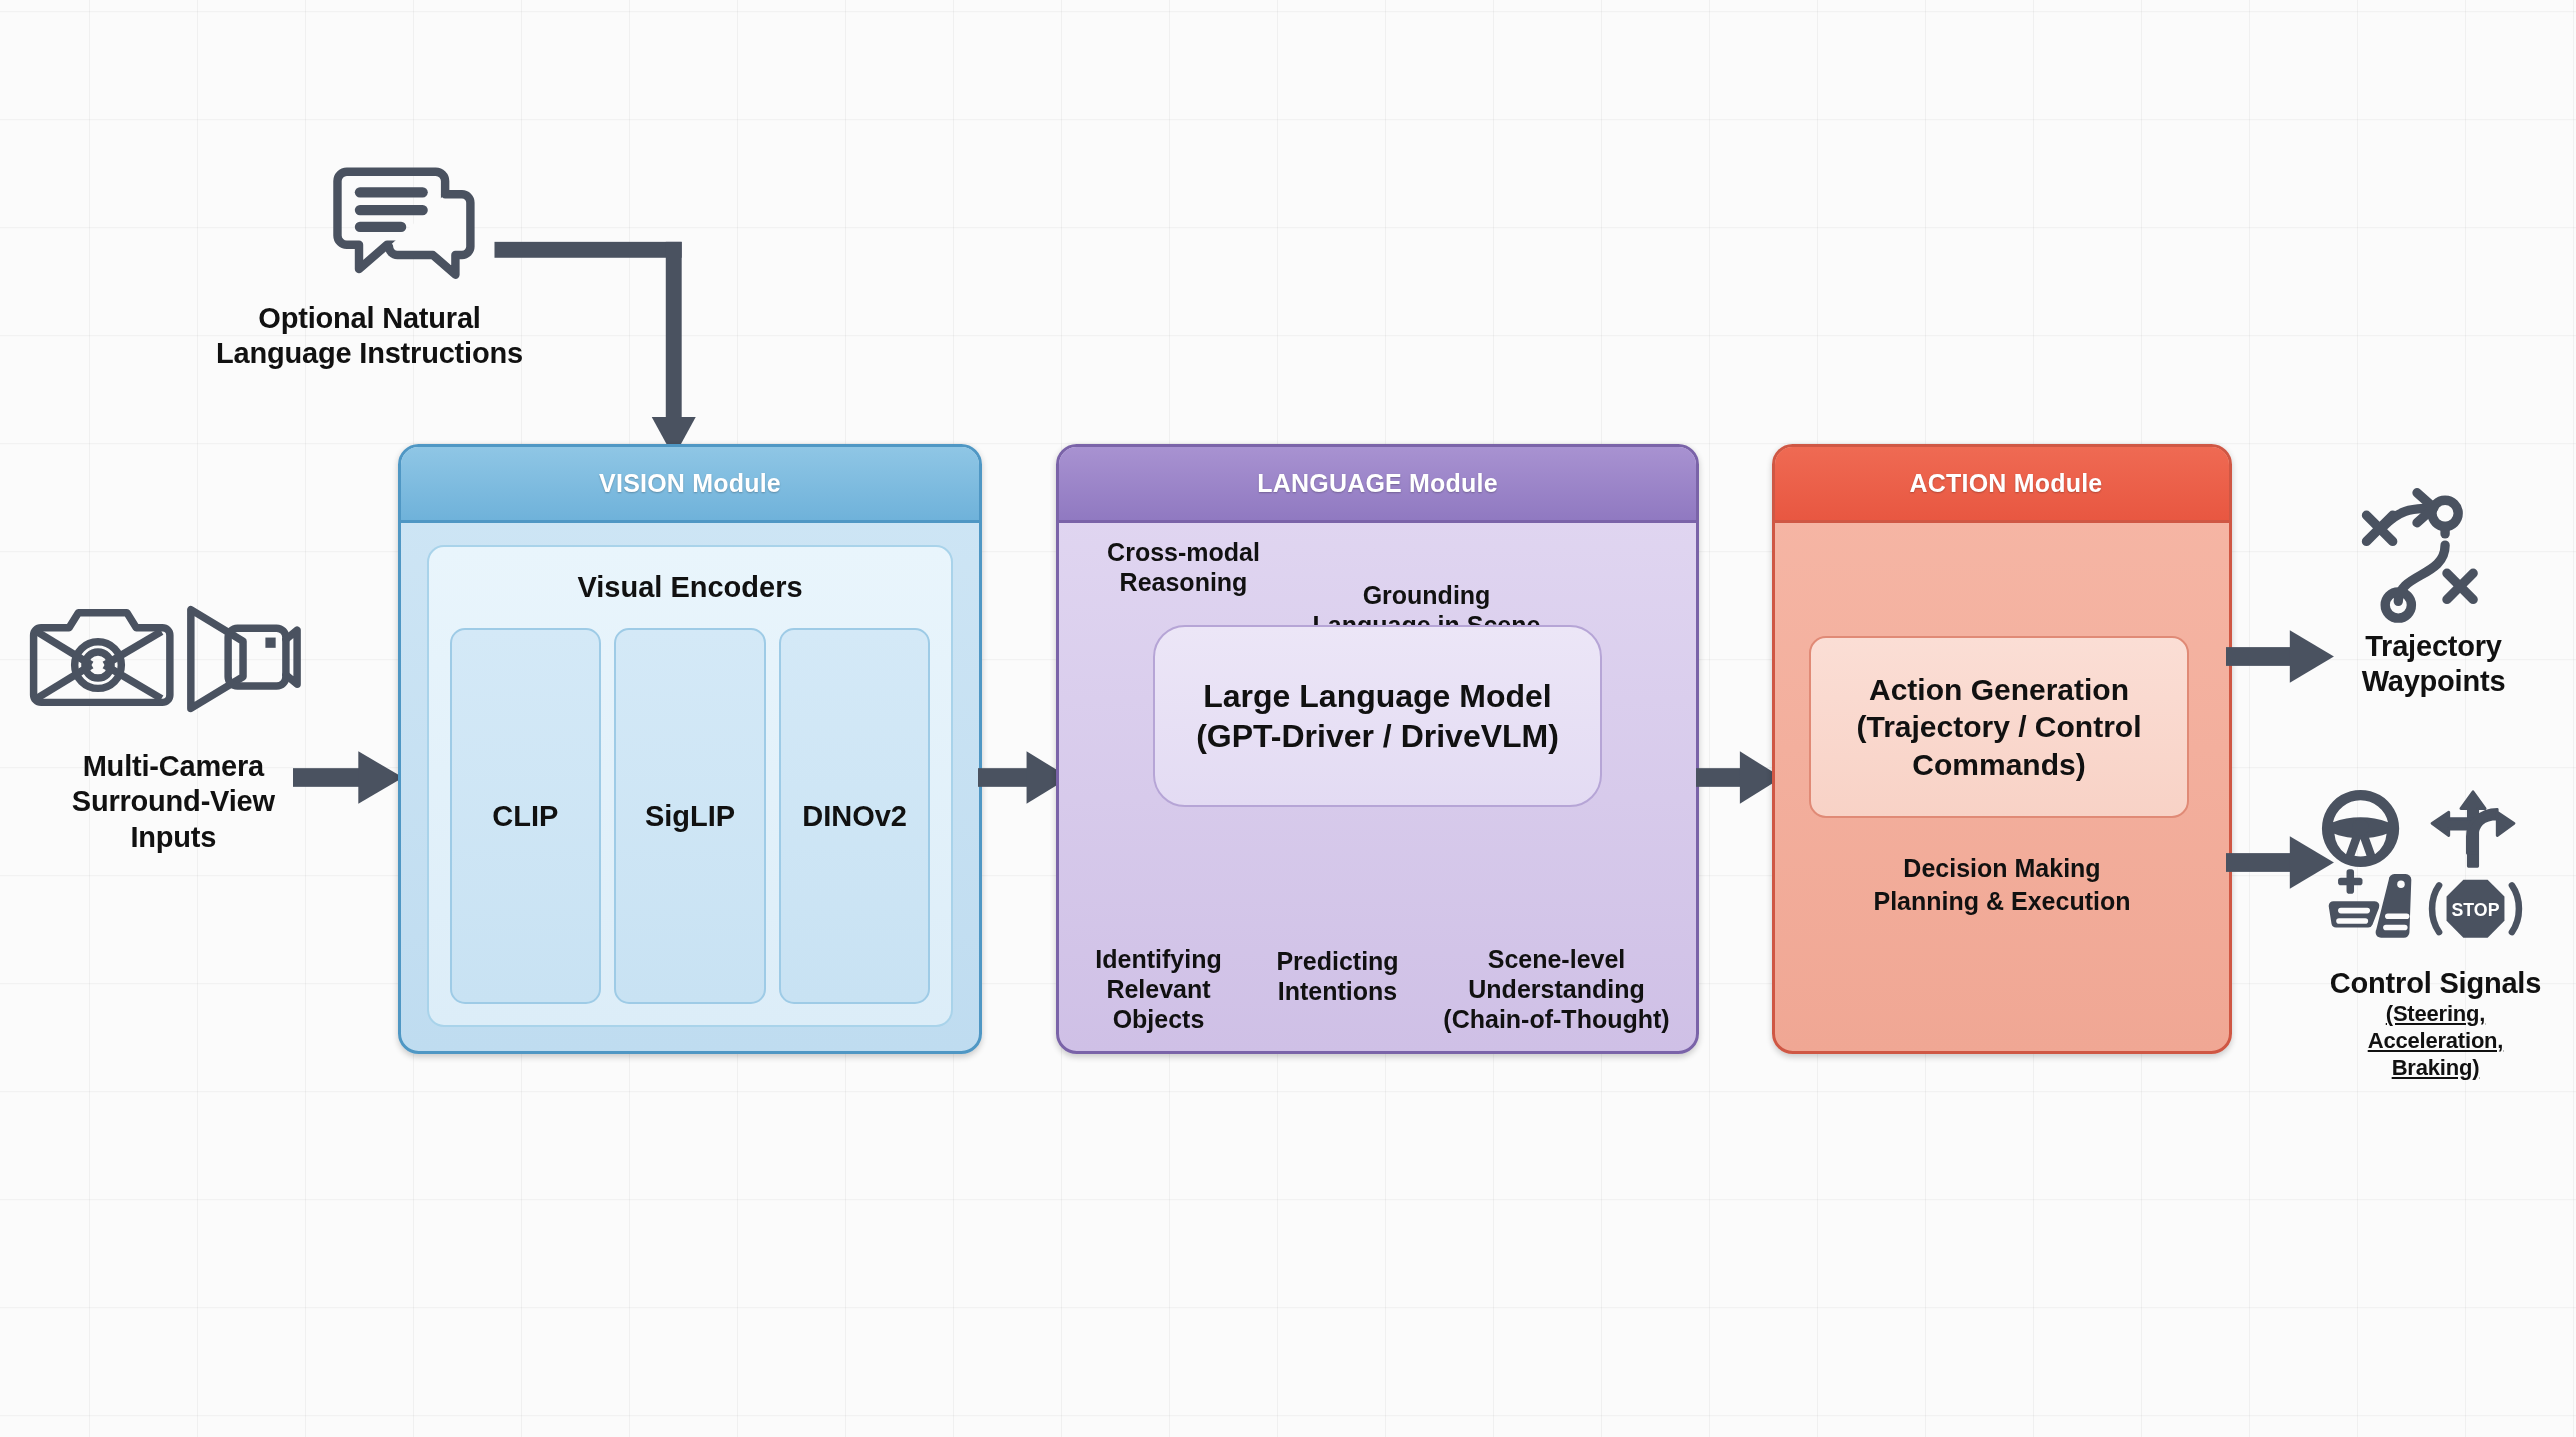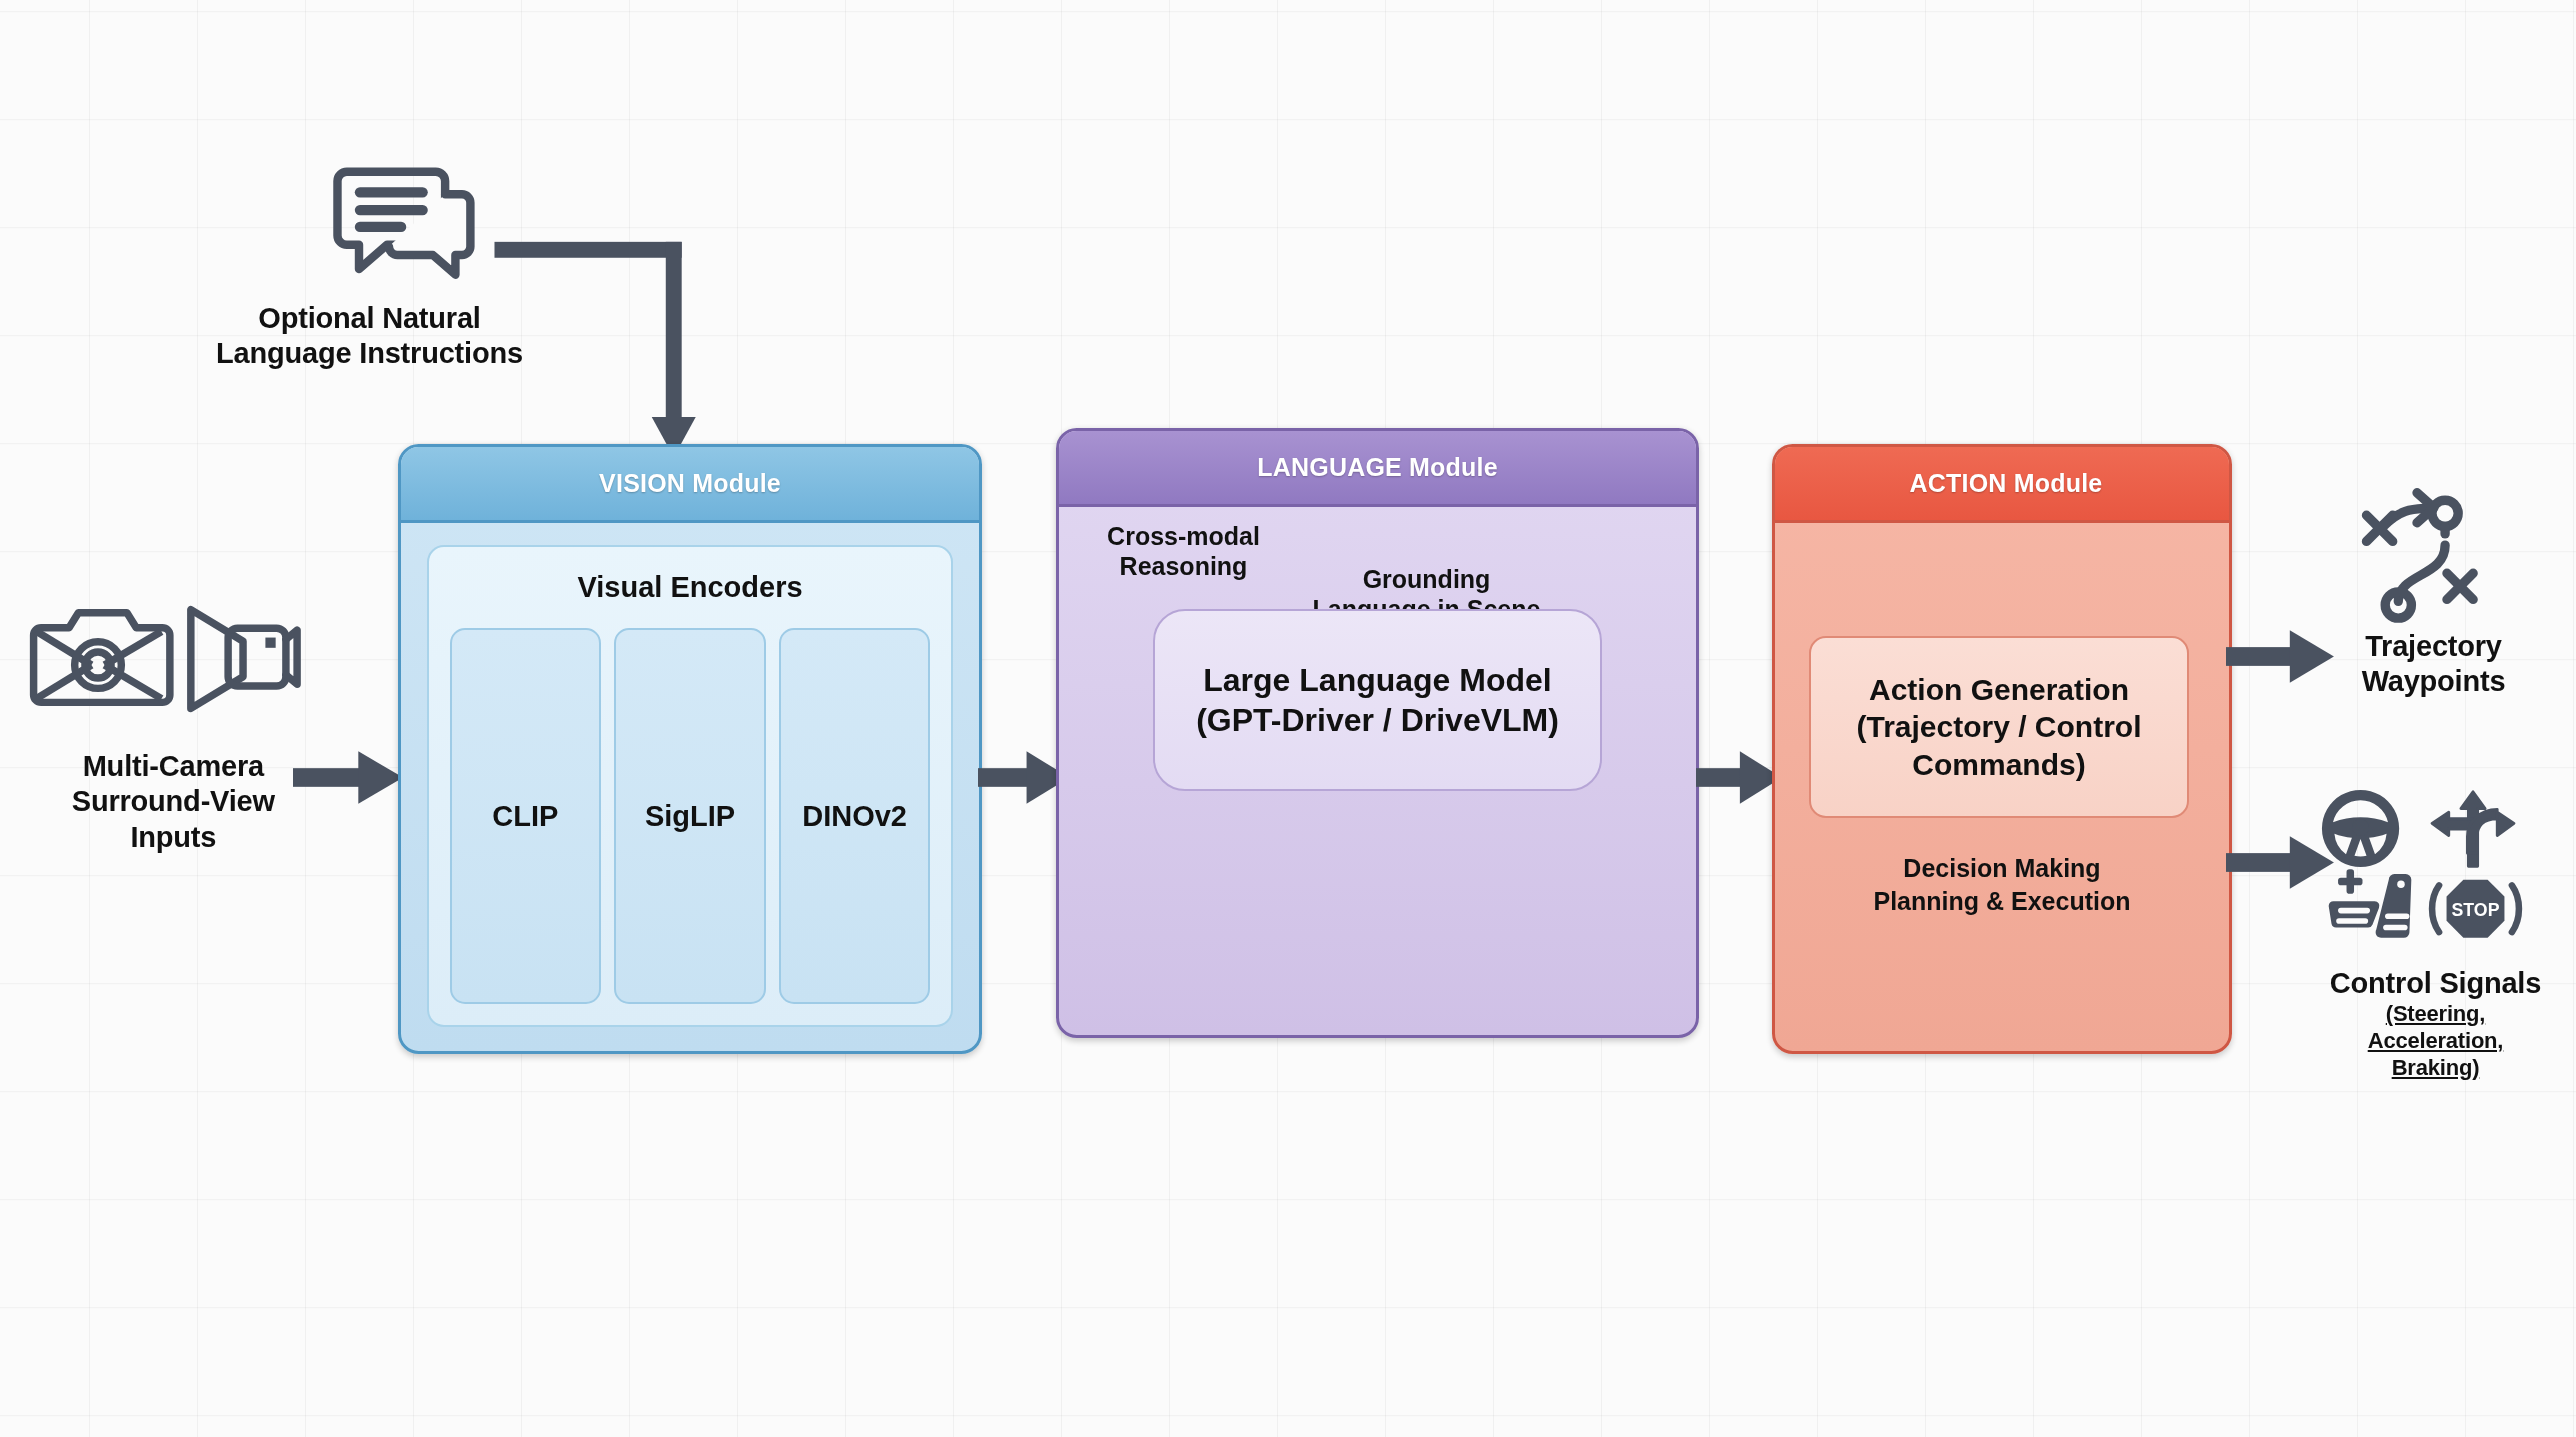--- a/index.html
+++ b/index.html
@@ -63,21 +63,21 @@
   .enc-row{position:absolute;left:20.6px;right:20.6px;top:81px;bottom:20.6px;
     display:flex;gap:13px;}
   .enc-box{
     flex:1;border-radius:15px;border:2.8px solid #9ecbe6;
     background:linear-gradient(180deg,#d4e9f7 0%,#c8e2f3 100%);
     display:flex;align-items:center;justify-content:center;
     font-size:29px;font-weight:bold;color:#111;
   }
 
   
-  #language{left:1056px;top:428px;width:637px;height:604px;
+  #language{left:1056px;top:444px;width:637px;height:604px;
     border:3.7px solid #7a63a8;
     background:linear-gradient(180deg,#e2d8f2 0%,#cfc0e6 100%);}
   #language .mod-head{height:73px;
     background:linear-gradient(180deg,#a892d1 0%,#9079c1 100%);
     border-bottom:3.7px solid #7a63a8;}
   #language .mod-body{top:77px;}
 
   .lang-top{position:absolute;left:17px;right:17px;top:13px;
     display:flex;align-items:flex-start;}
   .lang-top .lbl{font-size:25px;font-weight:bold;text-align:center;line-height:1.2;color:#111;}
@@ -218,20 +218,36 @@
         </div>
       </div>
 
       <div class="llm-box">
         <div>
           <div>Large Language Model</div>
           <div>(GPT-Driver / DriveVLM)</div>
         </div>
       </div>
 
+      <div class="lang-bot">
+        <div class="lbl" style="width:173px;">
+          <div>Identifying</div>
+          <div>Relevant</div>
+          <div>Objects</div>
+        </div>
+        <div class="lbl" style="width:178px;padding-bottom:28px;">
+          <div>Predicting</div>
+          <div>Intentions</div>
+        </div>
+        <div class="lbl" style="width:253px;">
+          <div>Scene-level</div>
+          <div>Understanding</div>
+          <div>(Chain-of-Thought)</div>
+        </div>
+      </div>
     </div>
   </div>
 
   <svg class="abs icon" style="left:1696px;top:739px;" width="112" height="77" viewBox="0 0 120 82">
     <g fill="#4a5260">
       <rect x="0" y="31" width="55" height="20"></rect>
       <polygon points="92,41 47,13 47,69"></polygon>
     </g>
   </svg>
 

